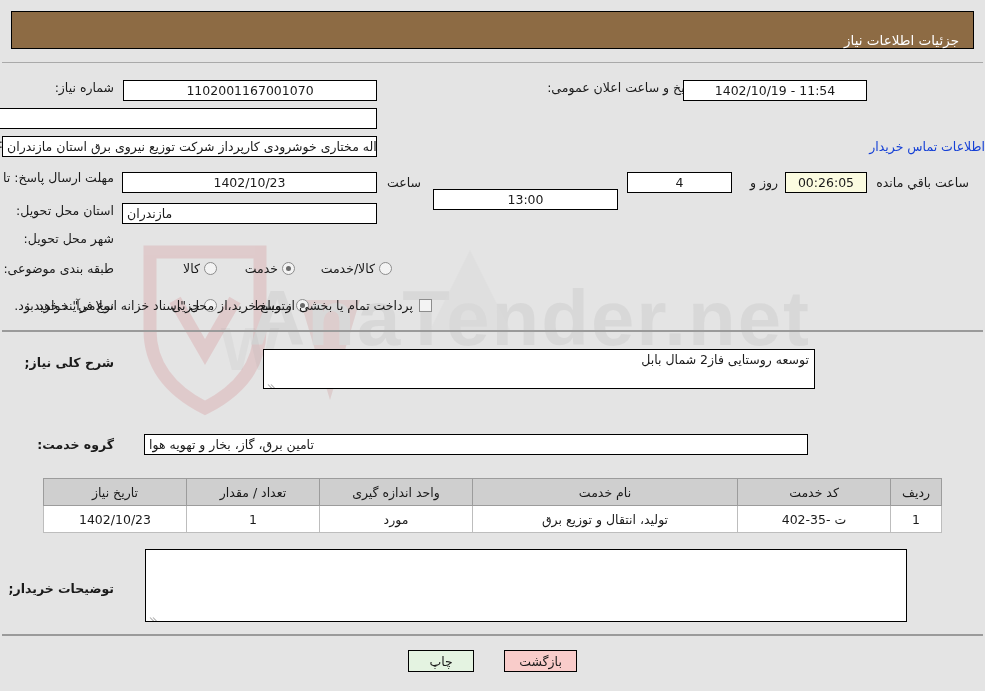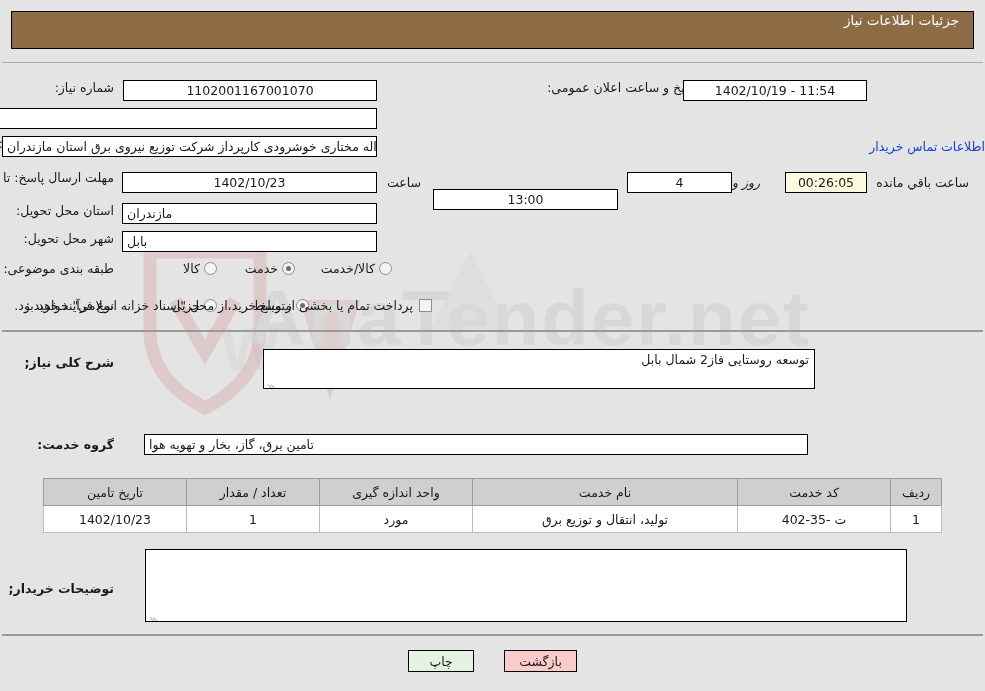--- a/index.html
+++ b/index.html
@@ -30,21 +30,21 @@
   .header-bar {
     position: absolute;
     left: 11px;
     top: 11px;
     width: 963px;
     height: 38px;
     background: #8d6b44;
     border: 1px solid #000;
     box-sizing: border-box;
     display: flex;
-    align-items: flex-start;
+    align-items: flex-end;
     justify-content: flex-start;
     z-index: 3;
   }
   .header-title {
     color: #ffffff;
     font-size: 13.5px;
     padding-right: 14px;
     white-space: nowrap;
   }
 
@@ -286,33 +286,32 @@
   <div class="fld fld-right" style="position:absolute; right:608px; top:136px; width:375px; z-index:4;">روح اله مختاری خوشرودی کارپرداز شرکت توزیع نیروی برق استان مازندران</div>
   <a class="link" style="position:absolute; right:0; left:105px; top:139px; z-index:5; width:148px; ">اطلاعات تماس خریدار</a>
 
   <div class="row" style="right:871px; top:167px; width:105px; display:block; text-align:right;">
     <span class="lbl" style="line-height:15px; display:inline-block;">مهلت ارسال پاسخ: تا تاریخ:</span>
   </div>
   <div class="fld fld-center fld-num" style="position:absolute; right:608px; top:172px; width:255px; z-index:4;">1402/10/23</div>
   <span class="lbl" style="position:absolute; right:564px; top:175px; z-index:4;">ساعت</span>
   <div class="fld fld-center fld-num" style="position:absolute; right:367px; top:172px; width:185px; z-index:4;margin-top:17px;">13:00</div>
   <div class="fld fld-center fld-num" style="position:absolute; right:253px; top:172px; width:105px; z-index:4;">4</div>
-  <span class="lbl" style="position:absolute; right:225px; top:175px; z-index:4;font-style:italic;">روز و</span>
+  <span class="lbl" style="position:absolute; right:207px; top:175px; z-index:4;">روز و</span>
   <div class="fld fld-center fld-num fld-timer" style="position:absolute; right:118px; top:172px; width:82px; z-index:4;">00:26:05</div>
   <span class="lbl" style="position:absolute; right:16px; top:175px; z-index:4;">ساعت باقي مانده</span>
 
   <div class="row" style="right:871px; top:203px;">
     <span class="lbl">استان محل تحویل:</span>
   </div>
   <div class="fld fld-right" style="position:absolute; right:608px; top:203px; width:255px; z-index:4;">مازندران</div>
 
   <div class="row" style="right:871px; top:231px;">
     <span class="lbl">شهر محل تحویل:</span>
   </div>
-  <div class="fld fld-right" style="position:absolute; right:608px; top:231px; width:255px; z-index:4;">بابل</div>
 
   <div class="row" style="right:871px; top:261px;">
     <span class="lbl">طبقه بندی موضوعی:</span>
   </div>
   <div class="row radio-group" style="right:768px; top:261px;">
     <span class="radio" id="cat-r0"></span>
     <span class="radio-label">کالا</span>
   </div>
   <div class="row radio-group" style="right:690px; top:261px;">
     <span class="radio checked" id="cat-r1"></span>
@@ -357,21 +356,21 @@
   <div class="fld fld-right" style="position:absolute; right:177px; top:434px; width:664px; z-index:4;">تامین برق، گاز، بخار و تهویه هوا</div>
 
   <table class="tbl">
     <thead>
       <tr>
         <th style="width:38px;">ردیف</th>
         <th style="width:140px;">کد خدمت</th>
         <th>نام خدمت</th>
         <th style="width:140px;">واحد اندازه گیری</th>
         <th style="width:120px;">تعداد / مقدار</th>
-        <th style="width:130px;">تاریخ تامین</th>
+        <th style="width:130px;">تاریخ نیاز</th>
       </tr>
     </thead>
     <tbody>
       <tr>
         <td>1</td>
         <td>ت -35-402</td>
         <td>تولید، انتقال و توزیع برق</td>
         <td>مورد</td>
         <td>1</td>
         <td>1402/10/23</td>

